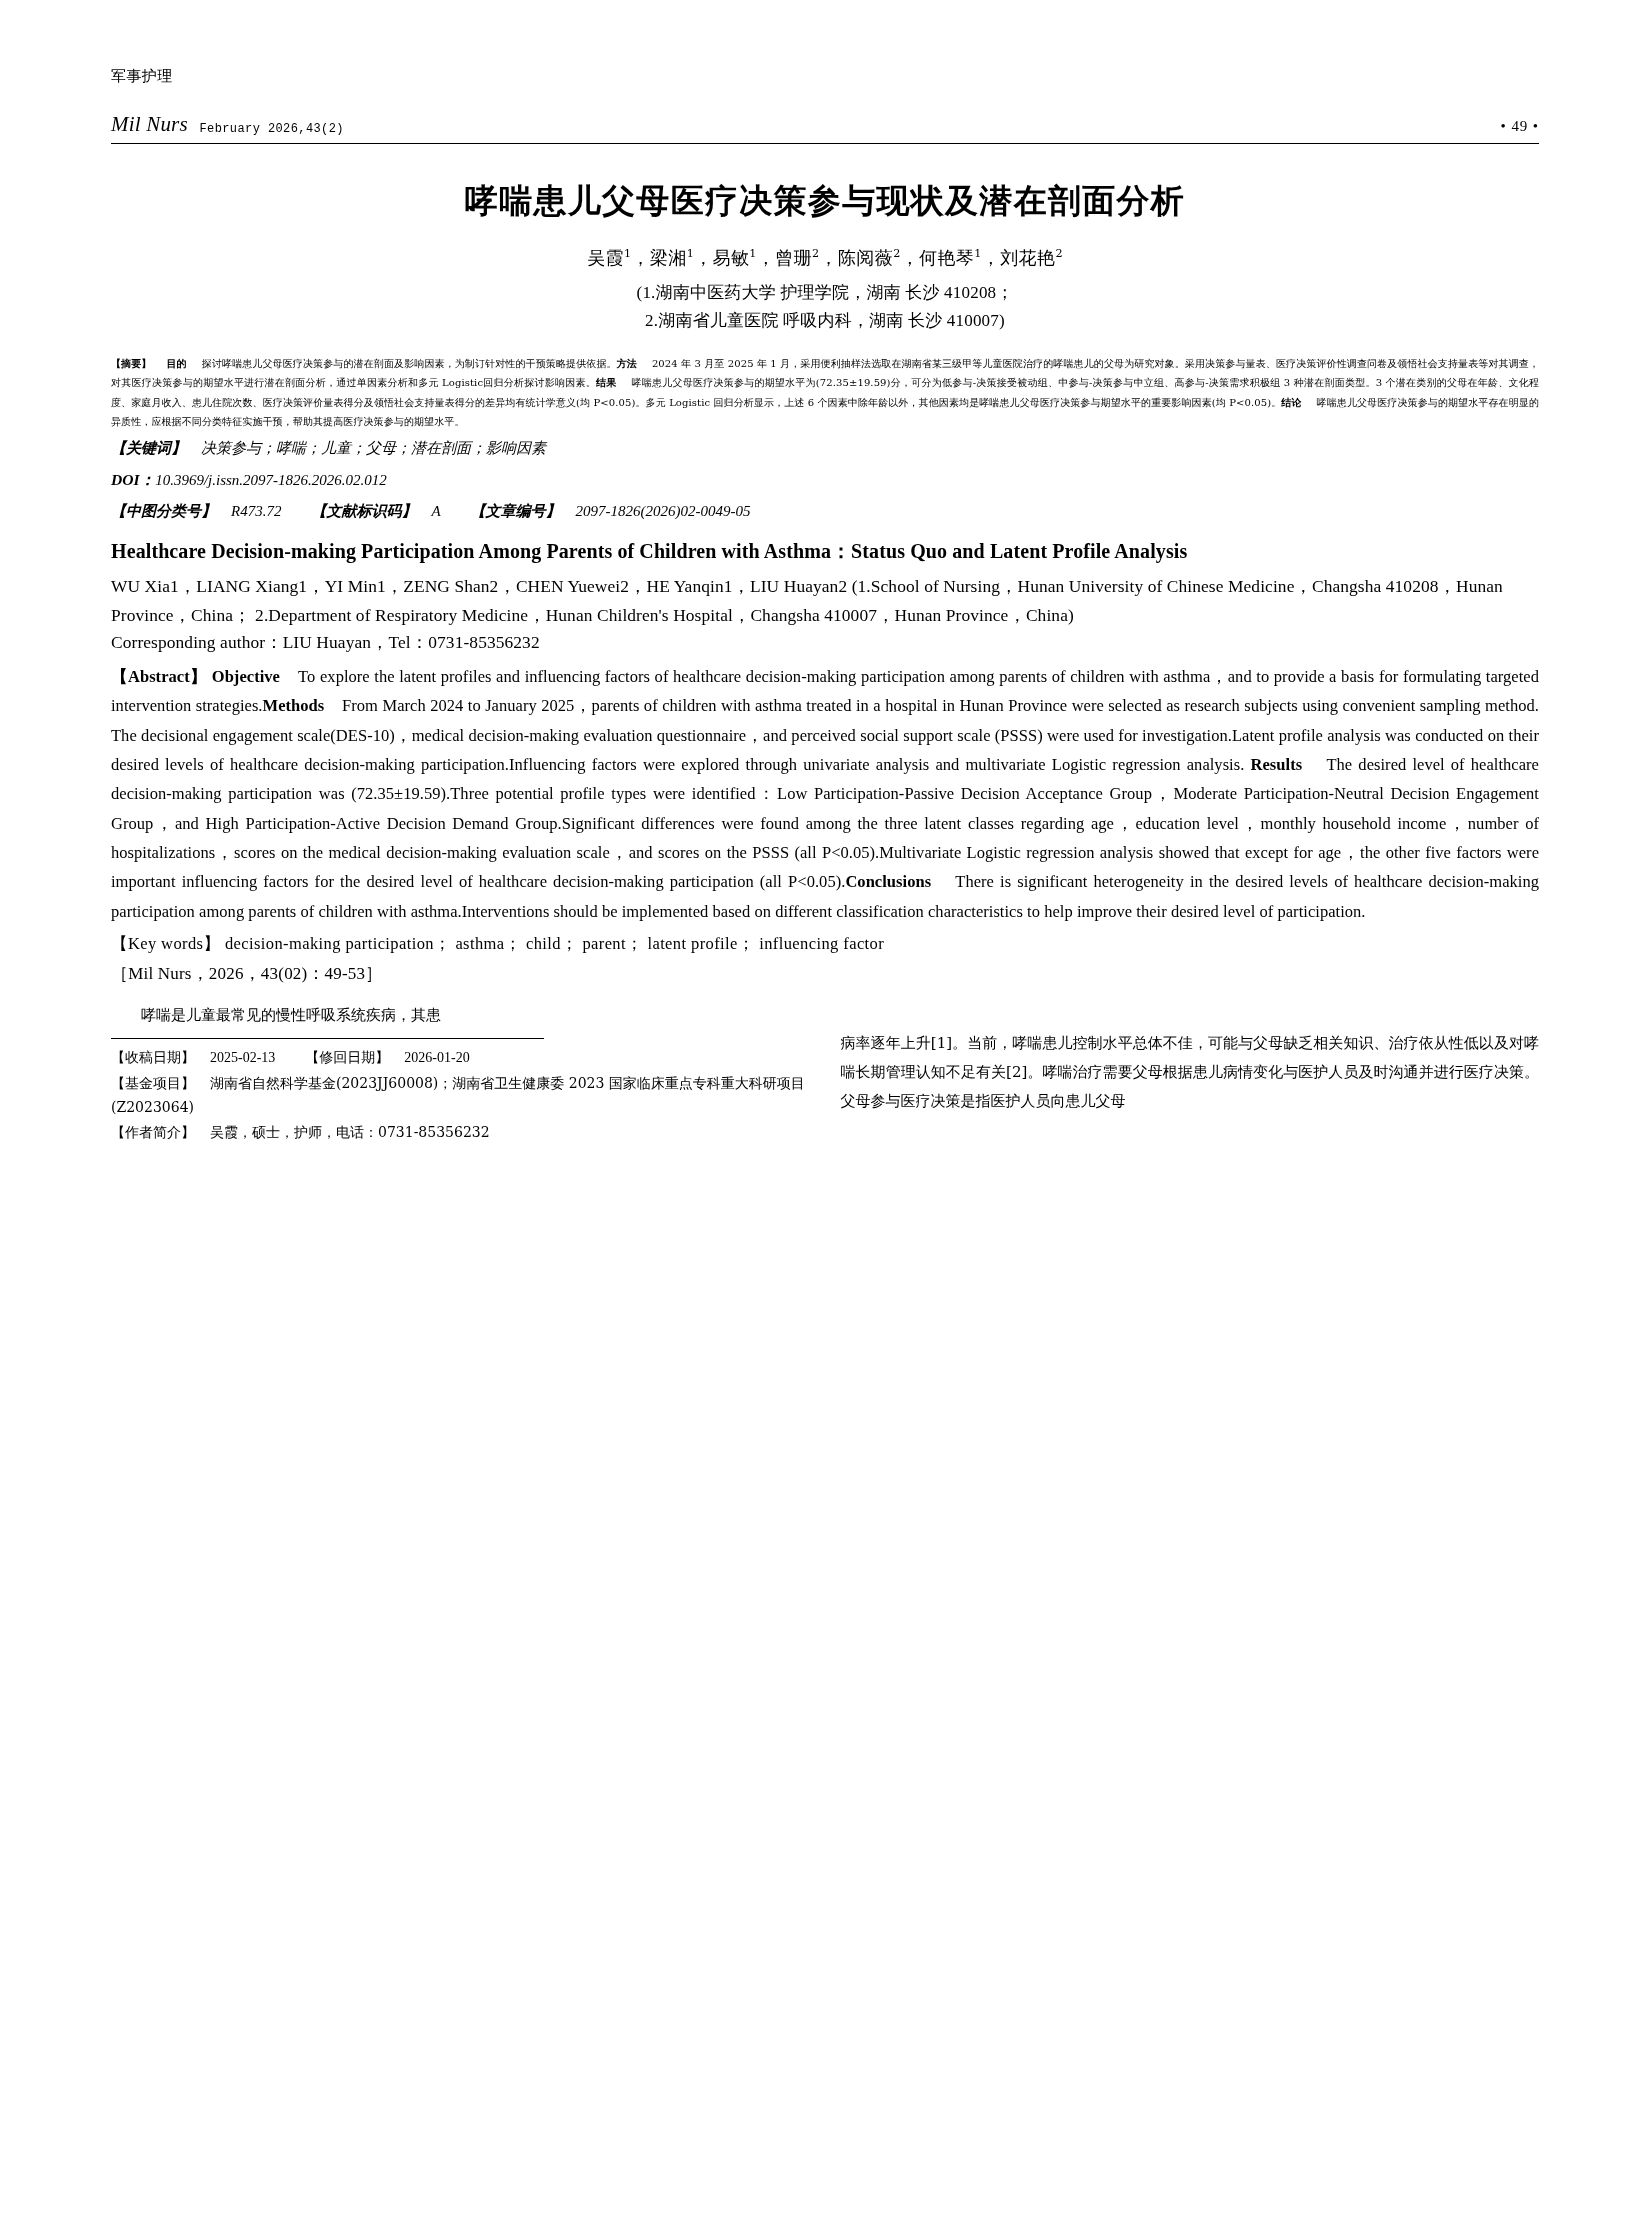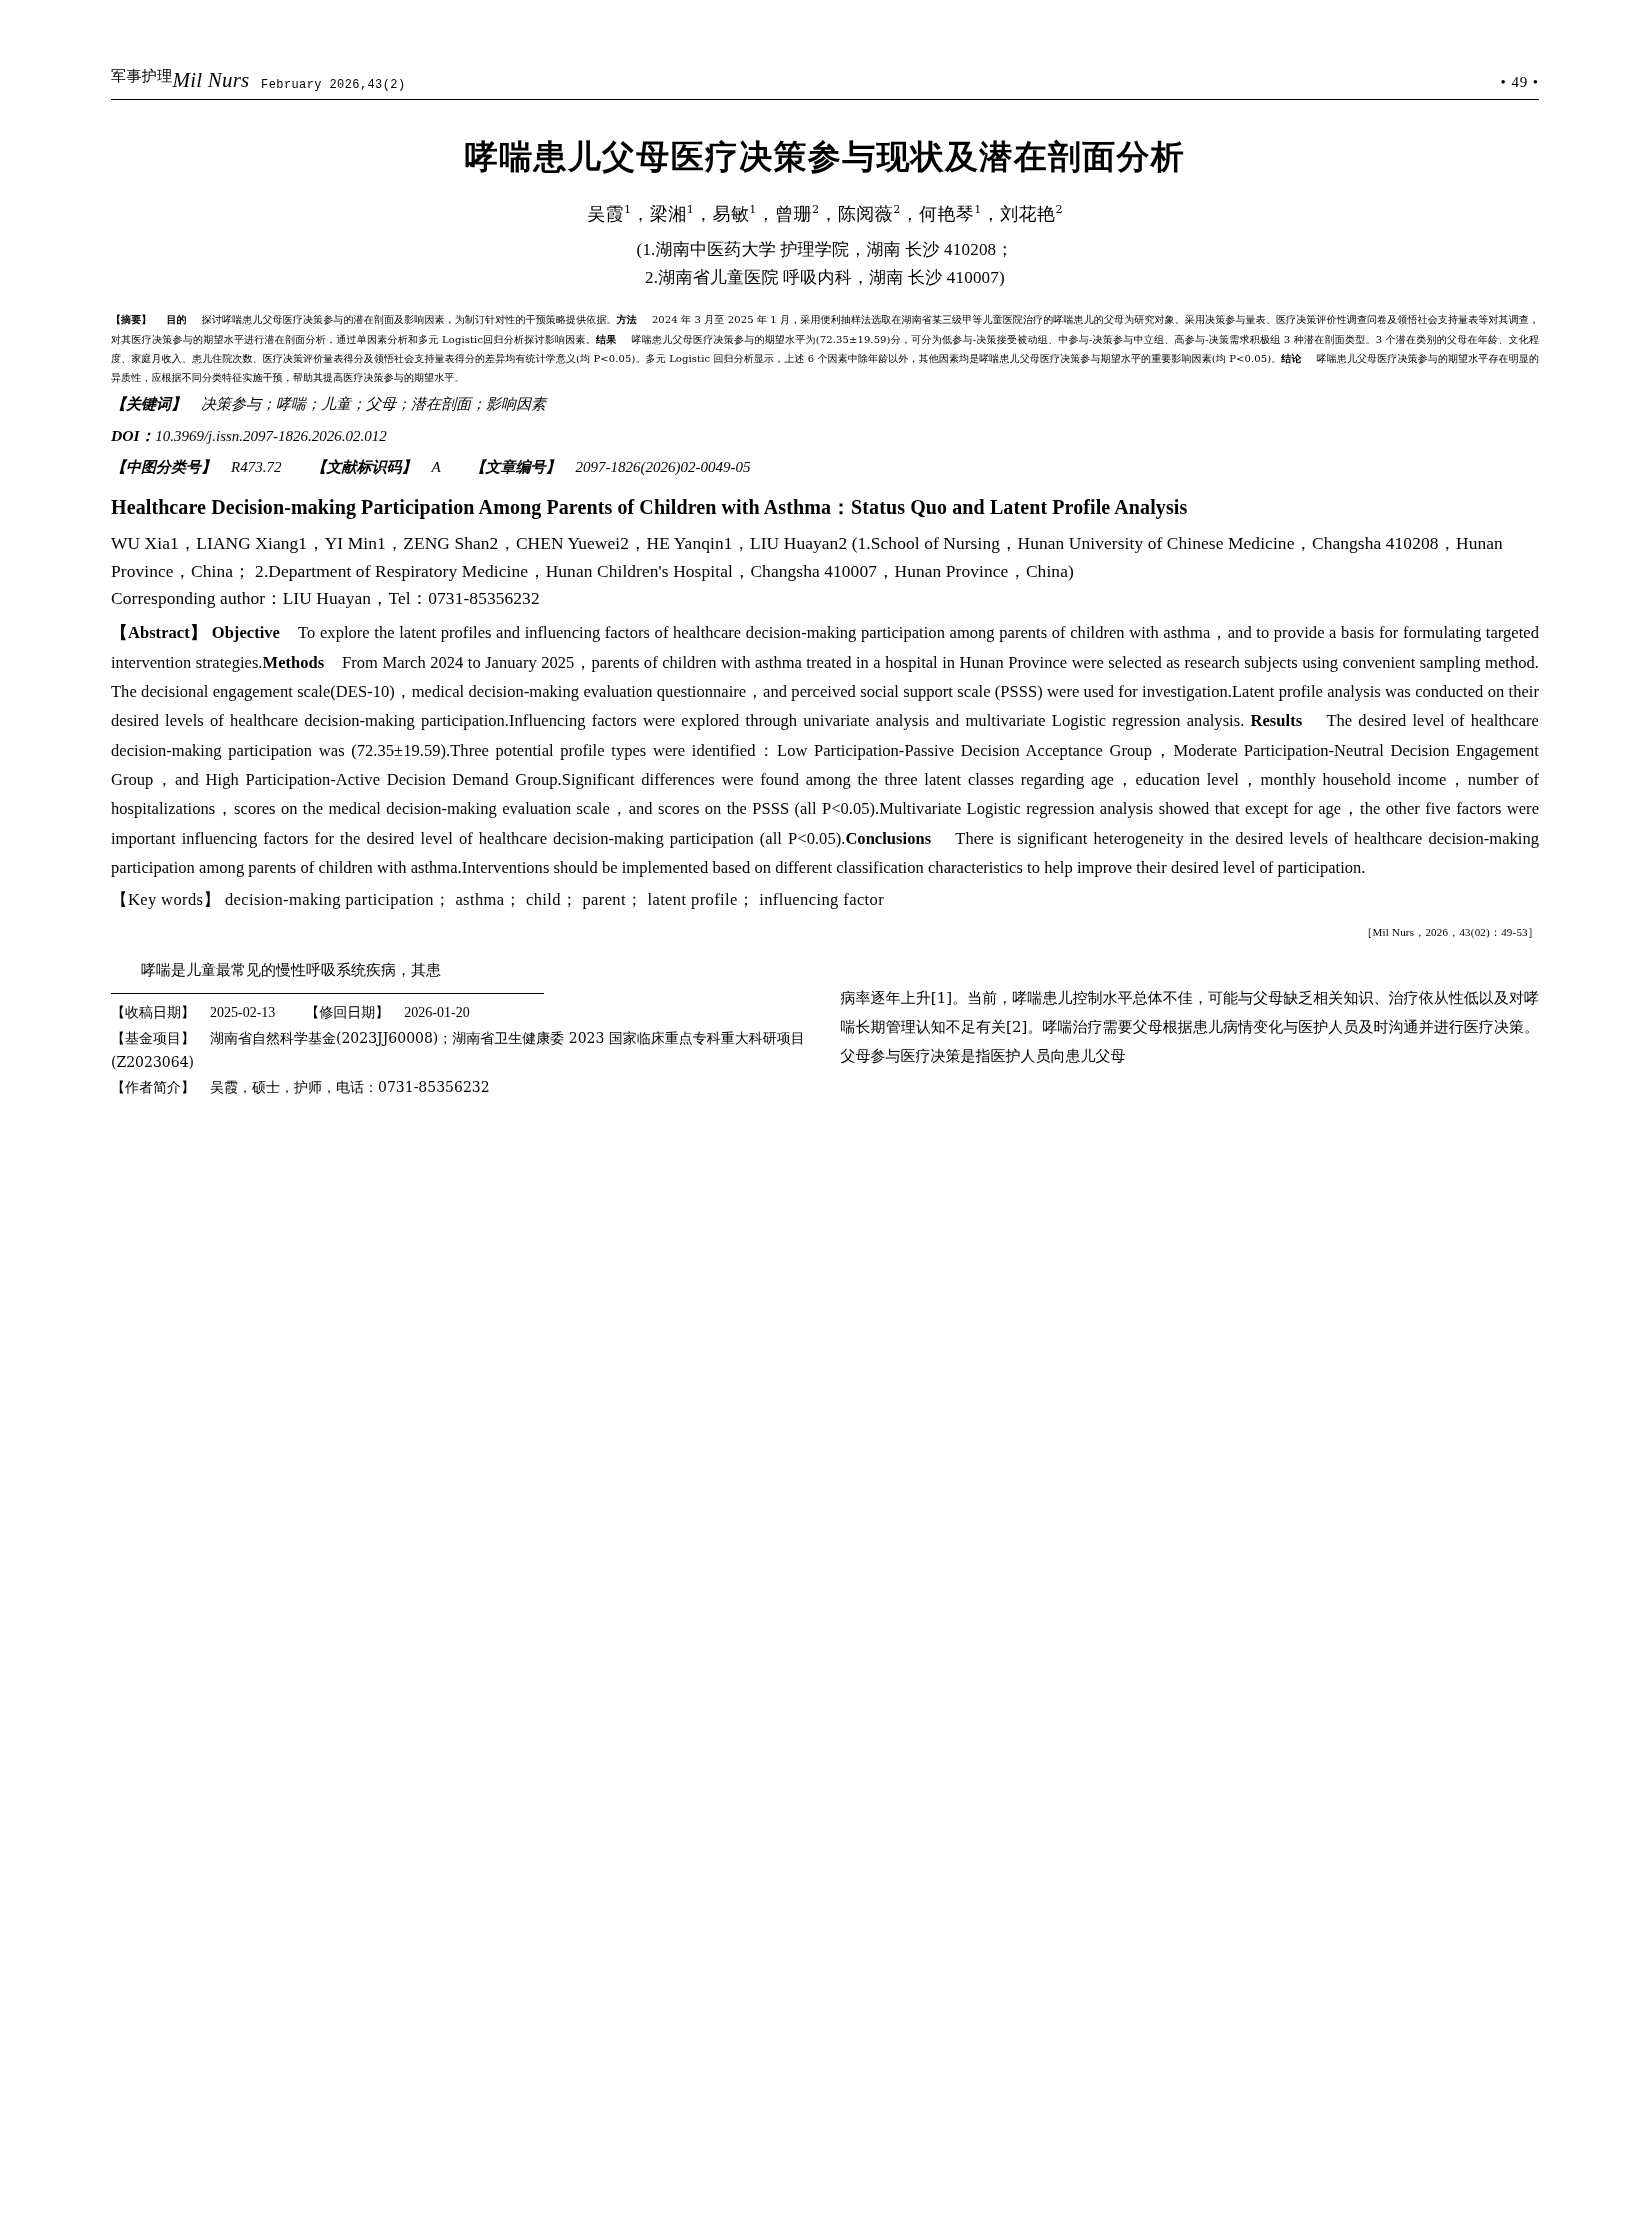--- a/index.html
+++ b/index.html
@@ -28,21 +28,23 @@
     padding-bottom: 6.2px;
     position: relative;
   }
   .header-left {
     display: flex;
     align-items: flex-end;
     gap: 11.6px;
   }
   .journal-cn-block {
     display: flex;
+    flex-direction: column;
     line-height: 1.25;
+    gap: 25px;
   }
   .journal-cn {
     font-family: "DejaVu Serif", serif;
     font-size: 15px;
     letter-spacing: 0.4px;
   }
   .journal-en {
     font-family: "Liberation Serif", serif;
     font-size: 21px;
     font-style: italic;
@@ -156,23 +158,23 @@
   .abs-en b { font-weight: bold; }
   .kw-en {
     font-family: "Liberation Serif", serif;
     font-size: 16.5px;
     line-height: 1.7;
     margin-top: 3.6px;
     letter-spacing: 0.4px;
   }
   .cite-en {
     font-family: "Liberation Serif", serif;
-    font-size: 11px;
-    text-align: right;
-    margin-top: 11px;
+    font-size: 17px;
+    text-align: left;
+    margin-top: 4px;
     letter-spacing: 0.2px;
   }
 
   
   .body-cols {
     margin-top: 16px;
     display: flex;
     gap: 31px;
     align-items: center;
   }

